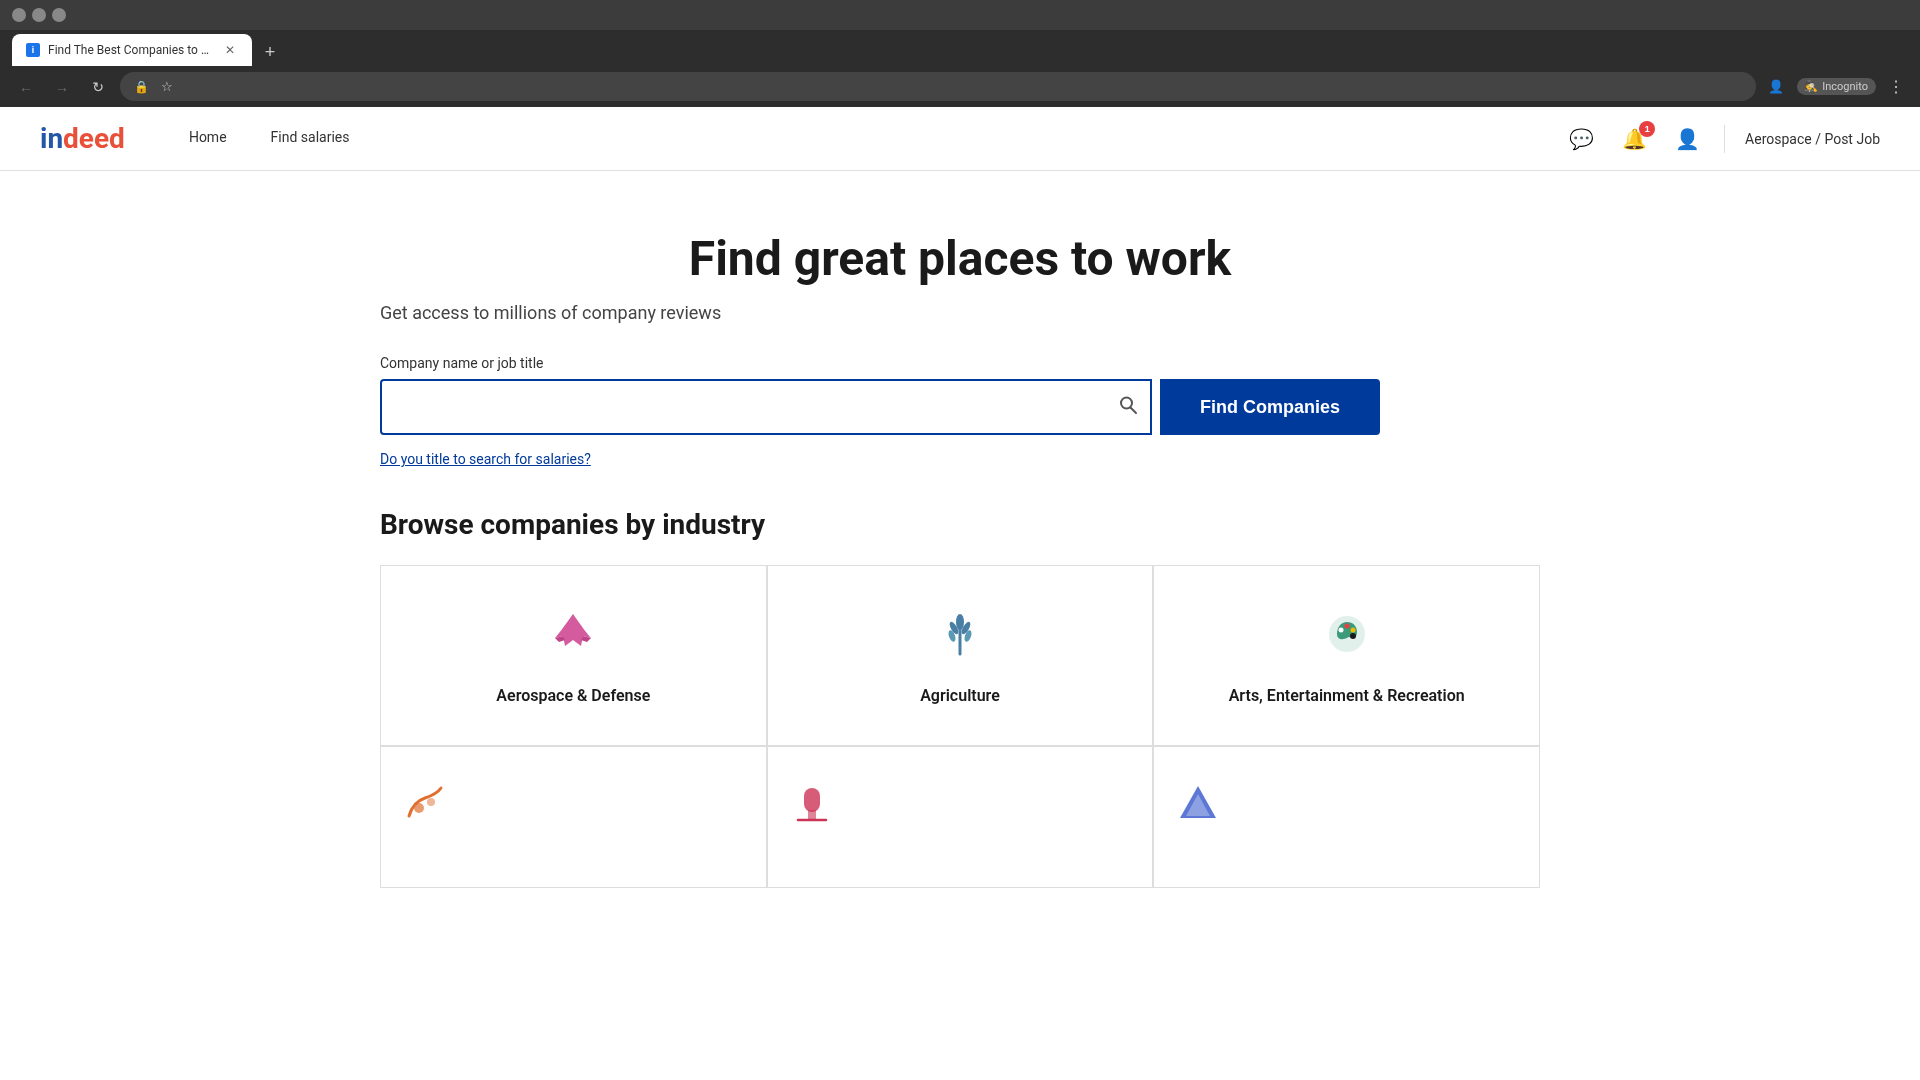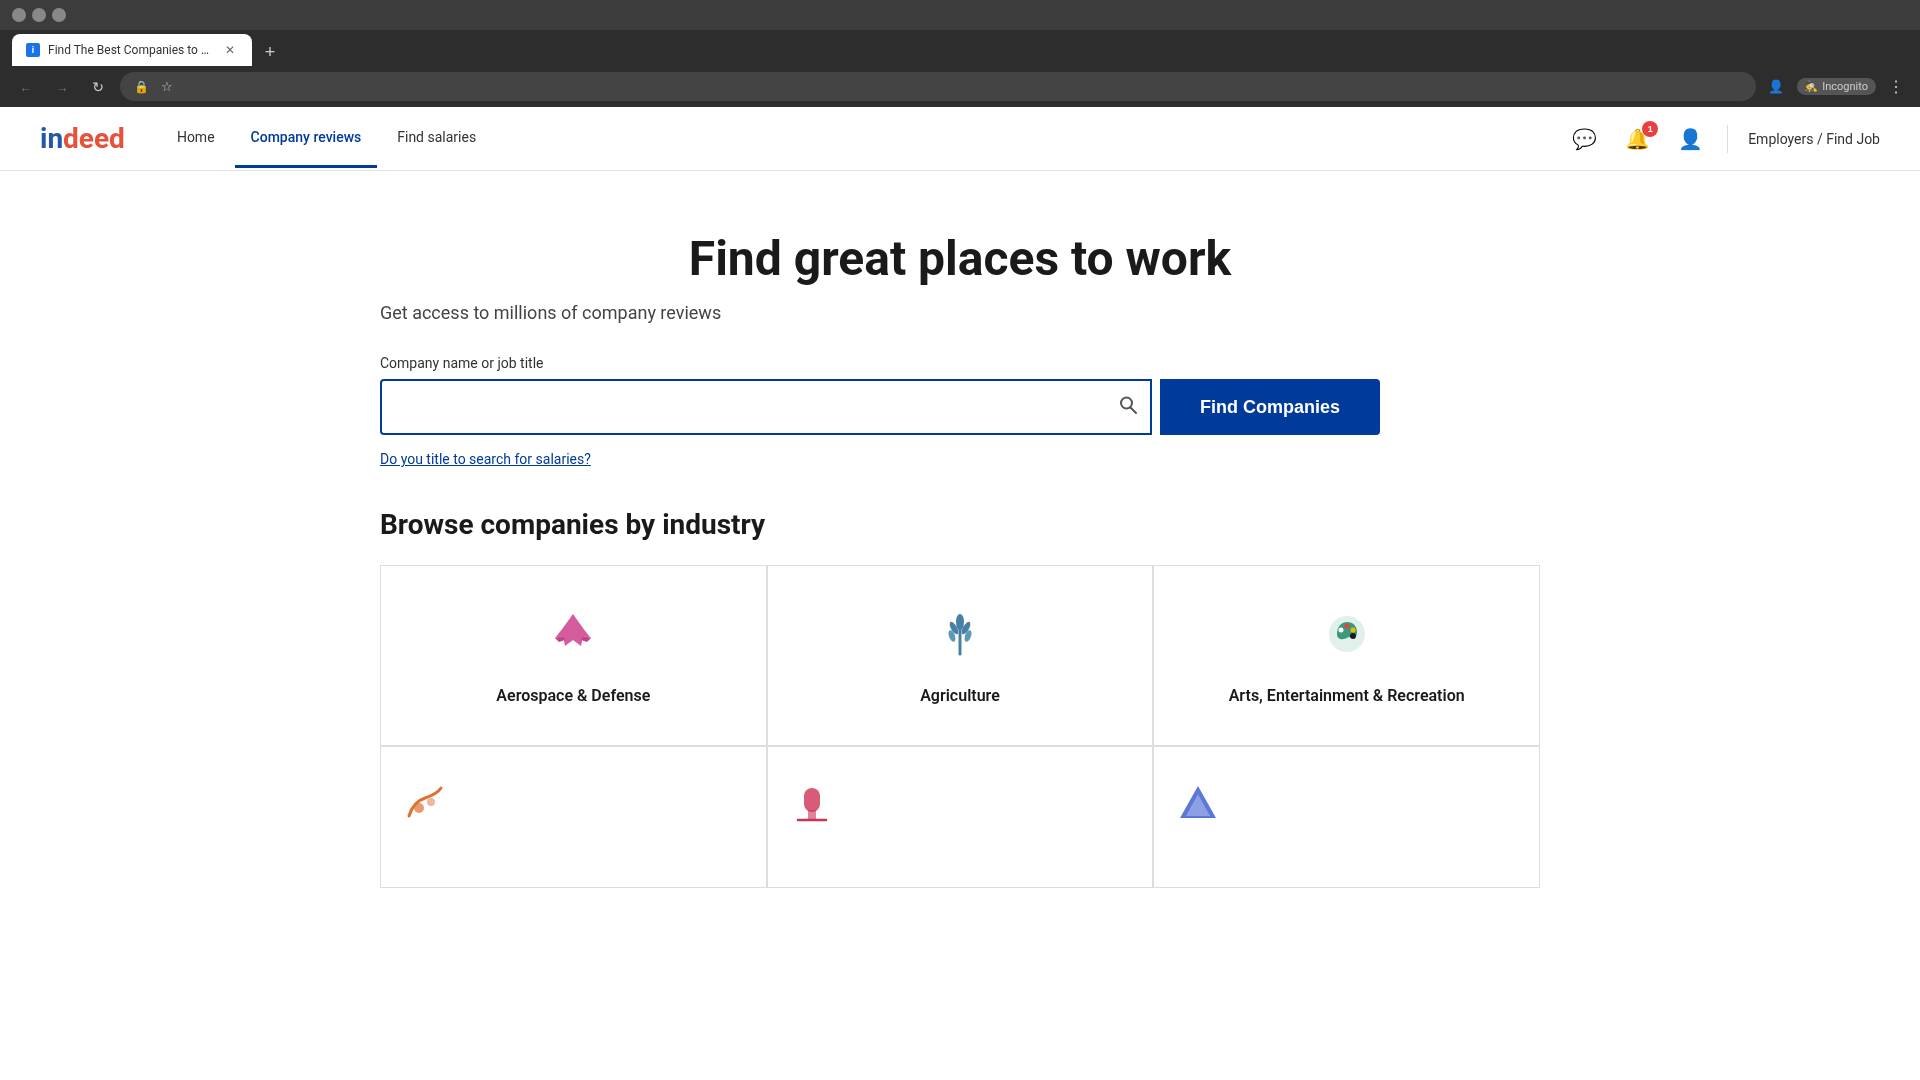--- a/index.html
+++ b/index.html
@@ -161,31 +161,31 @@
       align-items: center;
       padding: 0 40px;
       height: 64px;
       border-bottom: 1px solid #e0e0e0;
       background: #fff;
     }
     .logo {
       display: flex;
       align-items: flex-end;
       text-decoration: none;
-      margin-right: 36px;
+      margin-right: 48px;
     }
     .logo-text {
       font-size: 28px;
       font-weight: 700;
       color: #003a9b;
     }
     .nav-links {
       display: flex;
       align-items: center;
-      gap: 4px;
+      gap: 12px;
       flex: 1;
     }
     .nav-link {
       padding: 20px 16px;
       font-size: 14px;
       color: #333;
       text-decoration: none;
       border-bottom: 3px solid transparent;
       cursor: pointer;
     }
@@ -416,37 +416,36 @@
 
 <header class="site-header">
   <a class="logo" href="#">
     <span class="logo-text">
       <span style="color:#2557a7;">in</span><span style="color:#e8503a;">deed</span>
     </span>
   </a>
 
   <nav class="nav-links">
     <a class="nav-link">Home</a>
-    <a class="nav-link active">Company reviews</a>
     <a class="nav-link">Find salaries</a>
   </nav>
 
   <div class="header-actions">
     <button class="icon-btn">
       <span>💬</span>
     </button>
     <button class="icon-btn">
       <span>🔔</span>
       <span class="notification-badge">1</span>
     </button>
     <button class="icon-btn">
       <span>👤</span>
     </button>
     <div class="divider-v"></div>
-    <a class="employers-link">Employers / Find Job</a>
+    <a class="employers-link">Aerospace / Post Job</a>
   </div>
 </header>
 
 <main class="main-content">
 
   <section class="hero-section">
     <h1 class="hero-title">Find great places to work</h1>
     <p class="hero-subtitle">Get access to millions of company reviews</p>
 
     <label class="search-label">Company name or job title</label>

